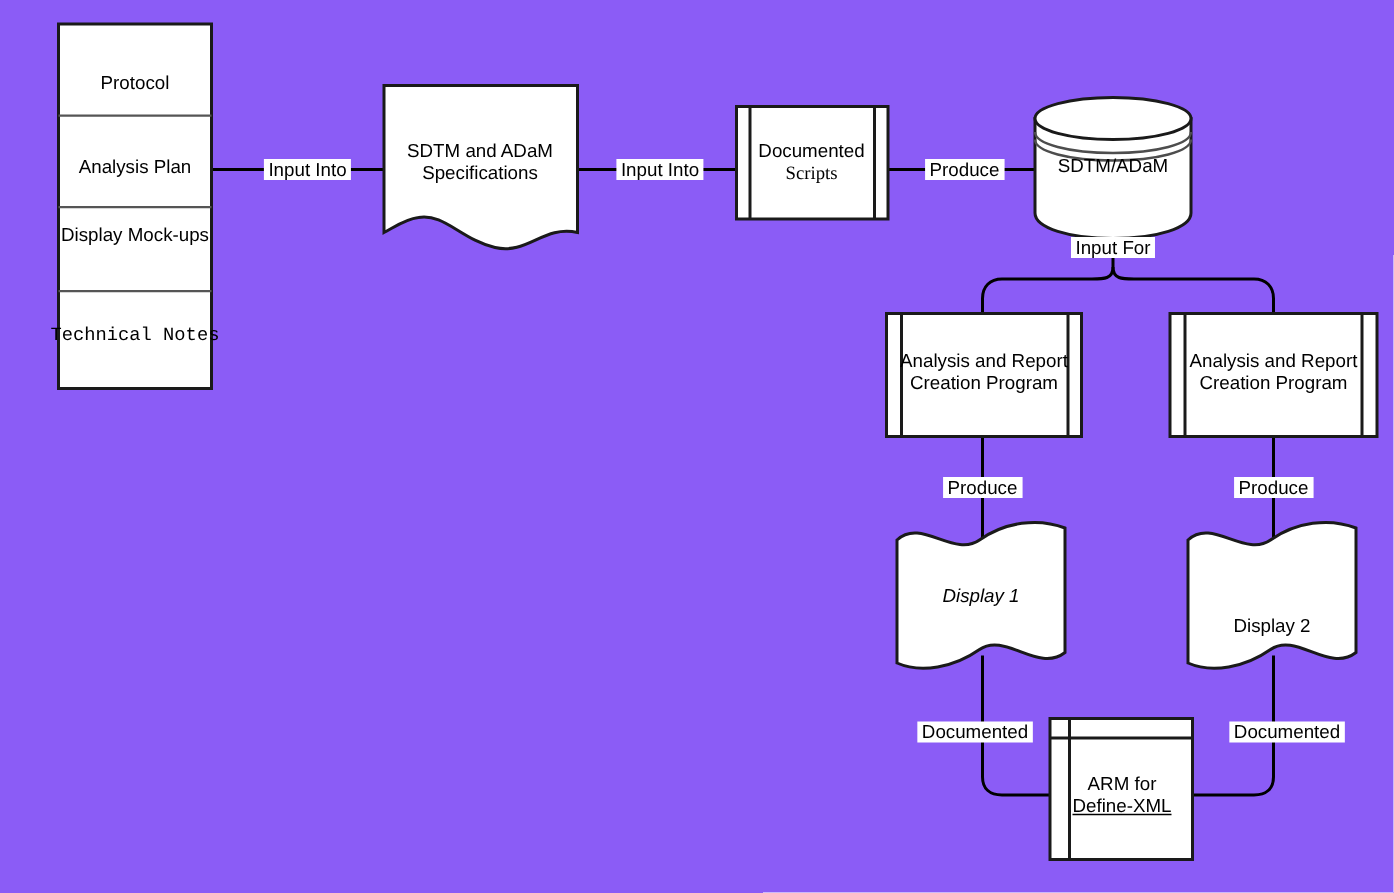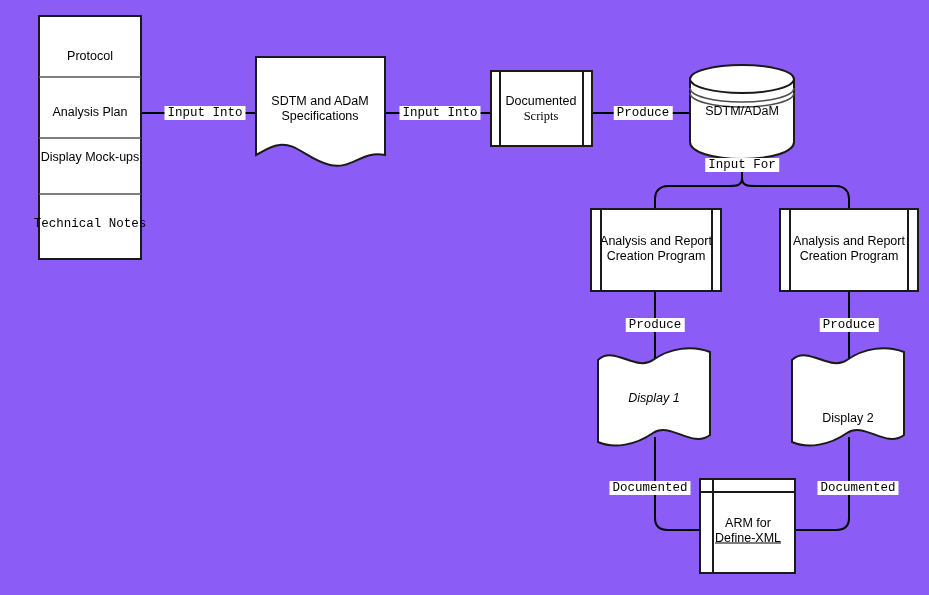--- a/index.html
+++ b/index.html
@@ -48,21 +48,21 @@
   }
   .connector {
     fill: none;
     stroke: #000000;
     stroke-width: 2;
     stroke-linecap: butt;
     stroke-linejoin: round;
   }
   .edge-label-box {
     position: absolute;
-    font-family: Liberation Mono, monospace;
+    font-family: Liberation Sans, sans-serif;
     font-size: 12.5px;
     color: #000000;
     background: #ffffff;
     white-space: nowrap;
     text-align: center;
     line-height: 14px;
     padding: 0 3px;
     transform: translate(-50%, -50%);
   }
   .node-text-box {

